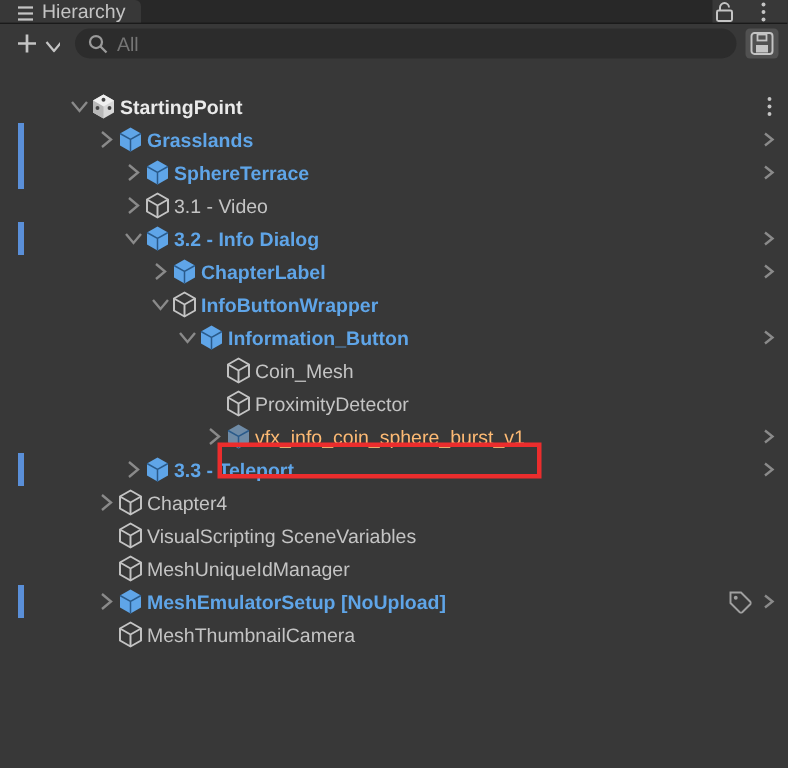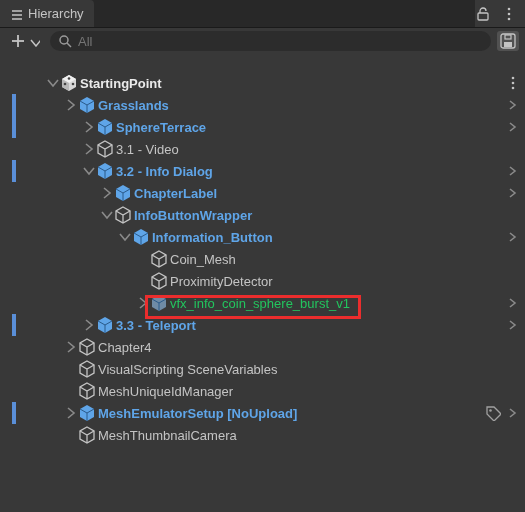--- a/index.html
+++ b/index.html
@@ -10,21 +10,21 @@
     font-family: "Segoe UI", Arial, sans-serif;
     font-size: 13px;
     color: #C4C4C4;
     overflow: hidden;
     position: relative;
   }
   .panel {
     background: #383838;
   }
   .tabbar {
-    height: 28px;
+    height: 16px;
     background: #282828;
     display: flex;
     align-items: stretch;
     border-bottom: 1px solid #1a1a1a;
   }
   .tab {
     background: #383838;
     display: flex;
     align-items: center;
     padding: 0 10px 0 8px;
@@ -112,21 +112,21 @@
     width: 18px; height: 18px;
     display: flex; align-items: center; justify-content: center;
     flex-shrink: 0;
     margin-right: 2px;
   }
   .label {
     white-space: nowrap;
   }
   .blue { color: #5FA5E8; font-weight: bold; }
   .grey { color: #C4C4C4; }
-  .dim  { color: #22c55e; }
+  .dim  { color: #fdba74; }
   .bold { font-weight: 600; color: #EAEAEA; }
   .chev {
     margin-left: auto;
     width: 14px; height: 14px;
     display: flex; align-items: center; justify-content: center;
     flex-shrink: 0;
   }
   .tagicon {
     margin-left: auto;
     margin-right: 4px;

